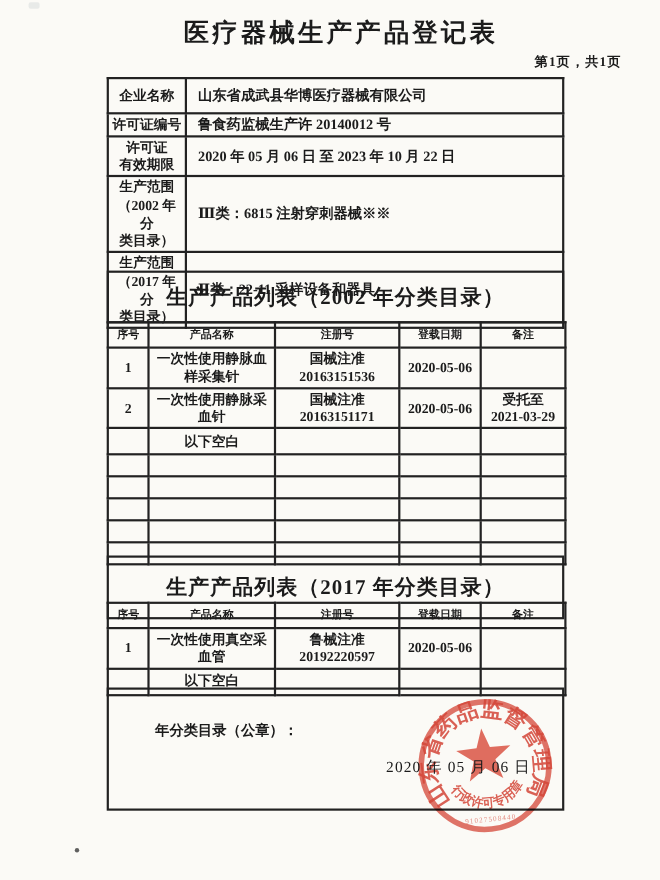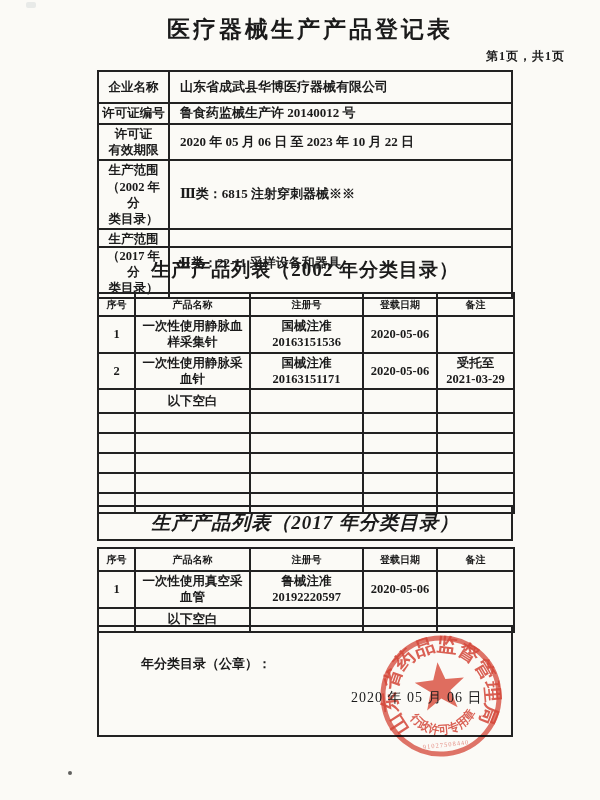--- a/index.html
+++ b/index.html
@@ -157,21 +157,21 @@
   <tr>
         <td style="height:20px;"></td>
         <td></td>
         <td></td>
         <td></td>
         <td></td>
       </tr>
 </tbody>
   </table>
 
-<div class="blk sect" style="top:505px;height:36px;font-style:italic;">生产产品列表（2017 年分类目录）</div>
+<div class="blk sect" style="top:505px;height:58px;">生产产品列表（2017 年分类目录）</div>
 
 <table class="blk prod" style="top:547px;">
   <colgroup>
       <col style="width:37px">
       <col style="width:115px">
       <col style="width:113px">
       <col style="width:74px">
       <col style="width:77px">
     </colgroup>
   <tbody>

